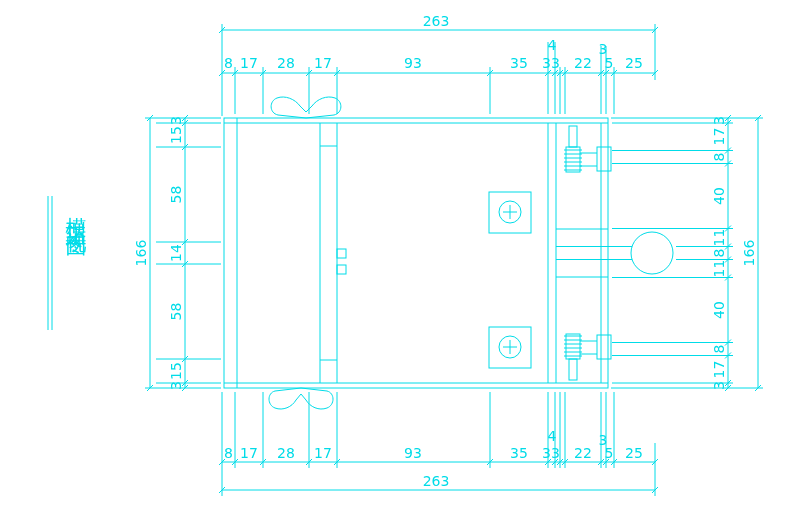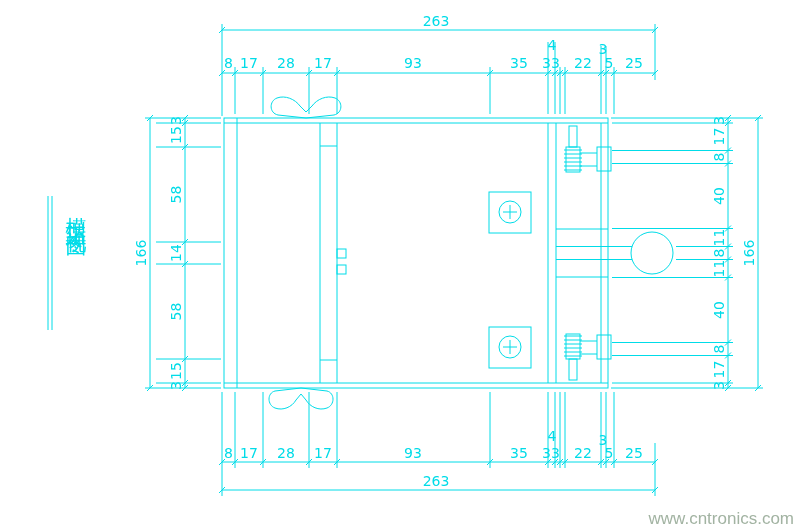--- a/index.html
+++ b/index.html
@@ -292,14 +292,13 @@
       <text class="dim" transform="rotate(-90 724 253)" x="724" y="253">8</text>
       <text class="dim" transform="rotate(-90 724 268.5)" x="724" y="268.5">11</text>
       <text class="dim" transform="rotate(-90 724 310)" x="724" y="310">40</text>
       <text class="dim" transform="rotate(-90 724 349)" x="724" y="349">8</text>
       <text class="dim" transform="rotate(-90 724 369.5)" x="724" y="369.5">17</text>
       <text class="dim" transform="rotate(-90 724 385.5)" x="724" y="385.5">3</text>
     </g>
   </svg>
 
   <div class="title-v">模型正视图</div>
-  <div class="wm">www.cntronics.com</div>
 </div>
 
 </body></html>

